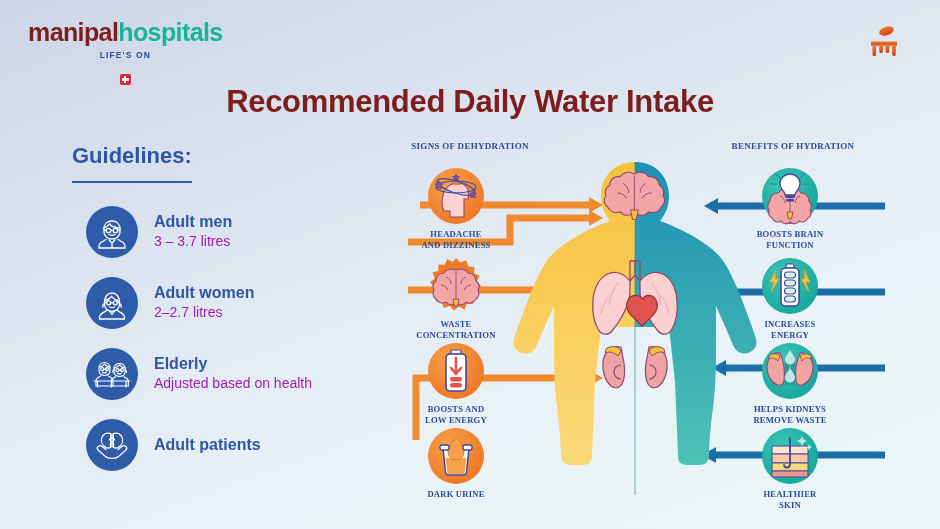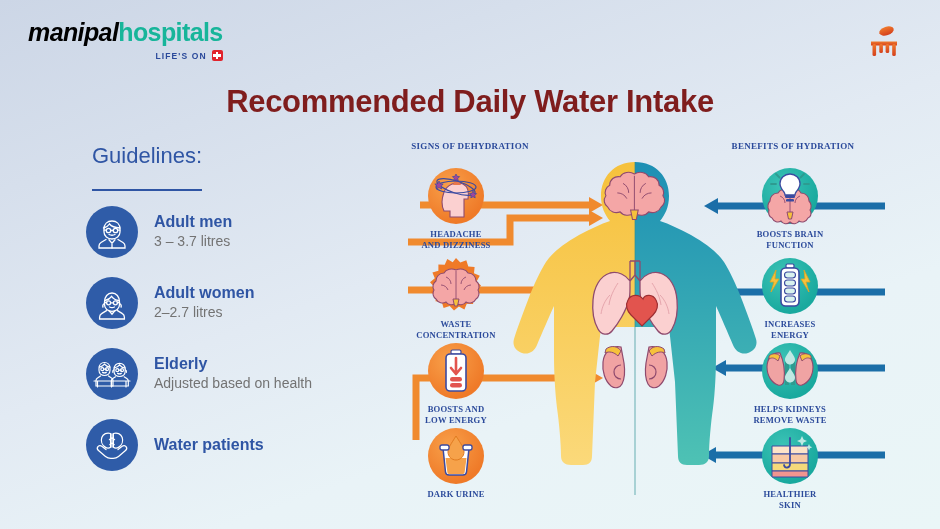--- a/index.html
+++ b/index.html
@@ -7,43 +7,43 @@
     width:940px;height:529px;overflow:hidden;
     font-family:"Liberation Sans", sans-serif;
     background:linear-gradient(160deg,#ccd6e6 0%,#d6dfec 22%,#e2eaf3 48%,#e9f3f7 70%,#eaf6f7 100%);
     position:relative;
   }
   .stage{position:absolute;inset:0;}
 
   
   .logo{position:absolute;left:28px;top:20px;}
   .logo-word{font-size:25px;font-weight:bold;letter-spacing:-0.6px;line-height:1;}
-  .logo-a{color:#000000;font-style:italic;}
+  .logo-a{color:#7f1d1d;}
   .logo-b{color:#17b59a;}
   .logo-tag{margin-top:5px;text-align:right;font-size:8.5px;font-weight:bold;
-            color:#2b4a9b;letter-spacing:1.1px;display:flex;justify-content:flex-end;align-items:center;gap:5px;}
+            color:#2b4a9b;letter-spacing:1.1px;display:flex;justify-content:flex-end;align-items:center;gap:14px;flex-direction:column;}
   .cross{display:inline-block;width:11px;height:11px;background:#e1232c;border-radius:2px;position:relative;}
   .cross:before,.cross:after{content:"";position:absolute;background:#fff;}
   .cross:before{left:4.4px;top:1.7px;width:2.2px;height:7.6px;}
   .cross:after{top:4.4px;left:1.7px;height:2.2px;width:7.6px;}
 
   .brandmark{position:absolute;right:36px;top:22px;width:40px;height:40px;}
 
   .title{position:absolute;left:0;right:0;top:84px;text-align:center;
          font-size:31px;font-weight:bold;color:#7f1d1d;letter-spacing:-0.3px;}
 
   
-  .guide-head{position:absolute;left:92px;top:143px;font-size:22px;font-weight:normal;
-              color:#2f55a4;border-bottom:2.5px solid #2f55a4;padding-bottom:20px;}
+  .guide-head{position:absolute;left:72px;top:143px;font-size:22px;font-weight:bold;
+              color:#2f55a4;border-bottom:2.5px solid #2f55a4;padding-bottom:12px;}
   .guide-list{position:absolute;left:86px;top:196px;width:330px;}
   .guide-row{display:flex;align-items:center;gap:16px;height:71px;}
   .g-ic{width:52px;height:52px;border-radius:50%;background:#2f5ca8;flex:0 0 52px;
         display:flex;align-items:center;justify-content:center;}
   .g-tx-t{font-size:16px;font-weight:bold;color:#2f55a4;line-height:1.25;}
-  .g-tx-s{font-size:14px;color:#737373;line-height:1.3;}
+  .g-tx-s{font-size:14px;color:#a21caf;line-height:1.3;}
 
   
   .col-head{position:absolute;font-size:9px;font-weight:bold;color:#2b4a9b;letter-spacing:0.3px;
             text-align:center;font-family:"Liberation Serif",serif;}
   #sod{left:380px;top:141px;width:180px;}
   #boh{left:700px;top:141px;width:186px;}
 
   
   .side{position:absolute;width:96px;text-align:center;}
   .side .circ{width:56px;height:56px;border-radius:50%;margin:0 auto;position:relative;}
@@ -162,21 +162,21 @@
     <div class="guide-row">
       <div class="g-ic">
         <svg width="42" height="42" viewBox="0 0 42 42" fill="none" stroke="#fff" stroke-width="1.25" stroke-linecap="round" stroke-linejoin="round">
           <path d="M19.6 9.5c-3.6-1.4-7.6.4-8.8 4-1.2 3.6.3 7.6 3.4 9.6 1.8 1.2 3.9 1.2 5.4.1z"></path>
           <path d="M22.4 9.5c3.6-1.4 7.6.4 8.8 4 1.2 3.6-.3 7.6-3.4 9.6-1.8 1.2-3.9 1.2-5.4.1z"></path>
           <path d="M21 9.8v13.2M21 13.5l-2.6 2.2M21 13.5l2.6 2.2M21 18.6l-2.2 2M21 18.6l2.2 2"></path>
           <path d="M15 25.5l-4.2-3.2c-1.3-1-3-.8-3.9.4-.9 1.2-.6 2.9.6 3.9l7 5.8c1.5 1.2 3.4 1.9 5.3 1.9h2.4c1.9 0 3.8-.7 5.3-1.9l7-5.8c1.2-1 1.5-2.7.6-3.9-.9-1.2-2.6-1.4-3.9-.4L27 25.5"></path>
         </svg>
       </div>
       <div>
-        <div class="g-tx-t">Water patients</div>
+        <div class="g-tx-t">Adult patients</div>
       </div>
     </div>
   </div>
 
   <div class="col-head" id="sod">SIGNS OF DEHYDRATION</div>
   <div class="col-head" id="boh">BENEFITS OF HYDRATION</div>
 
   <svg style="position:absolute;left:390px;top:150px;" width="520" height="345" viewBox="0 0 520 345">
     <defs>
       <linearGradient id="gy" x1="0" y1="0" x2="0" y2="1">

